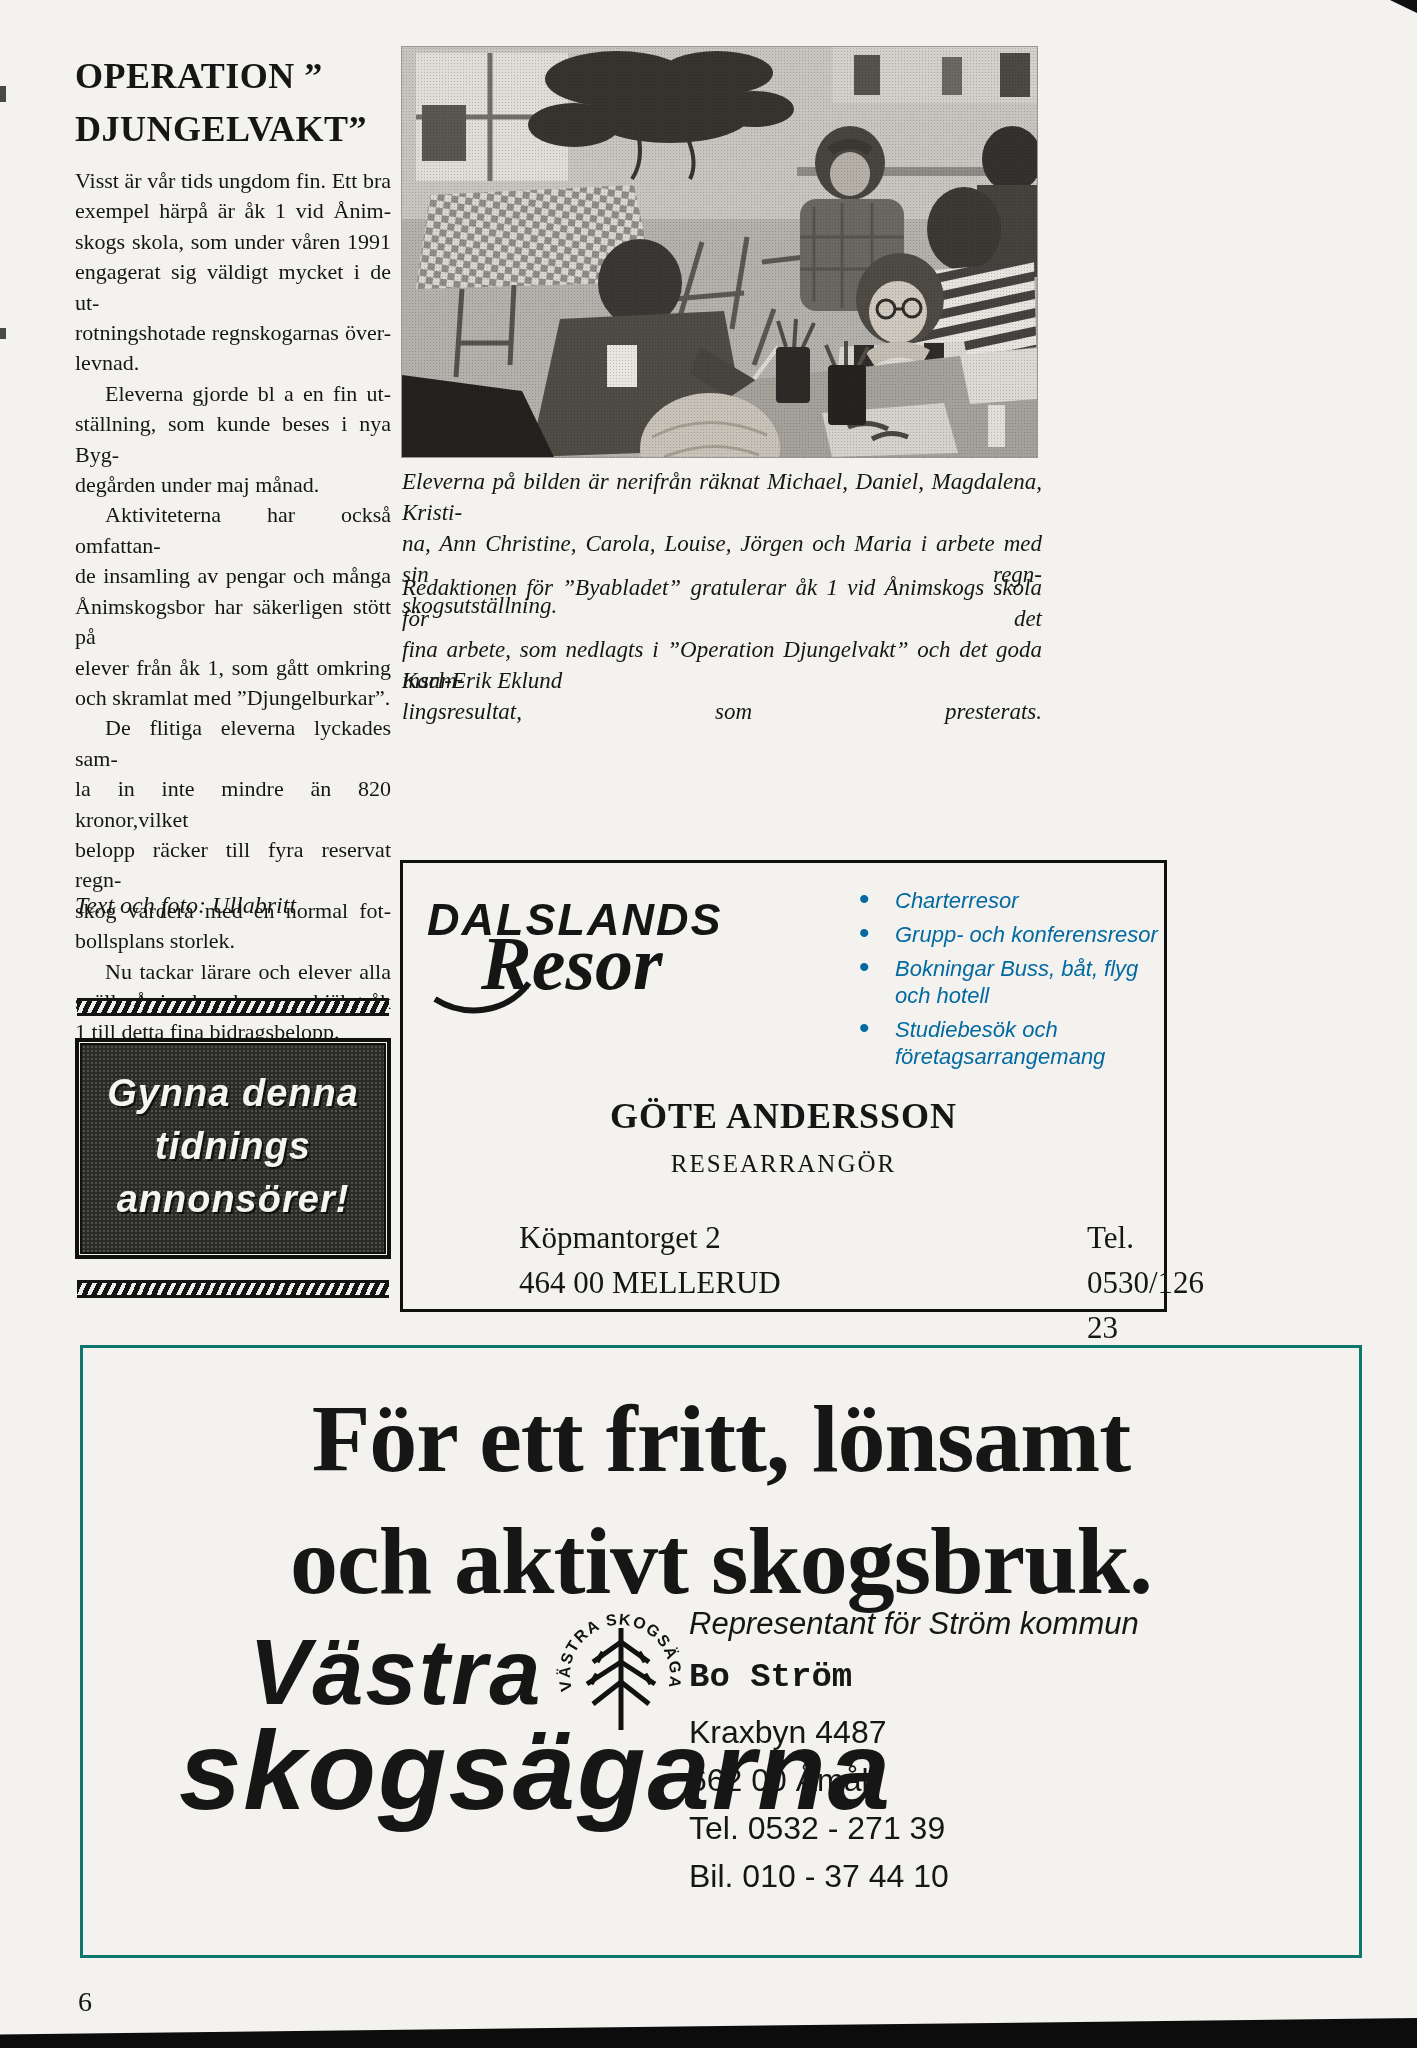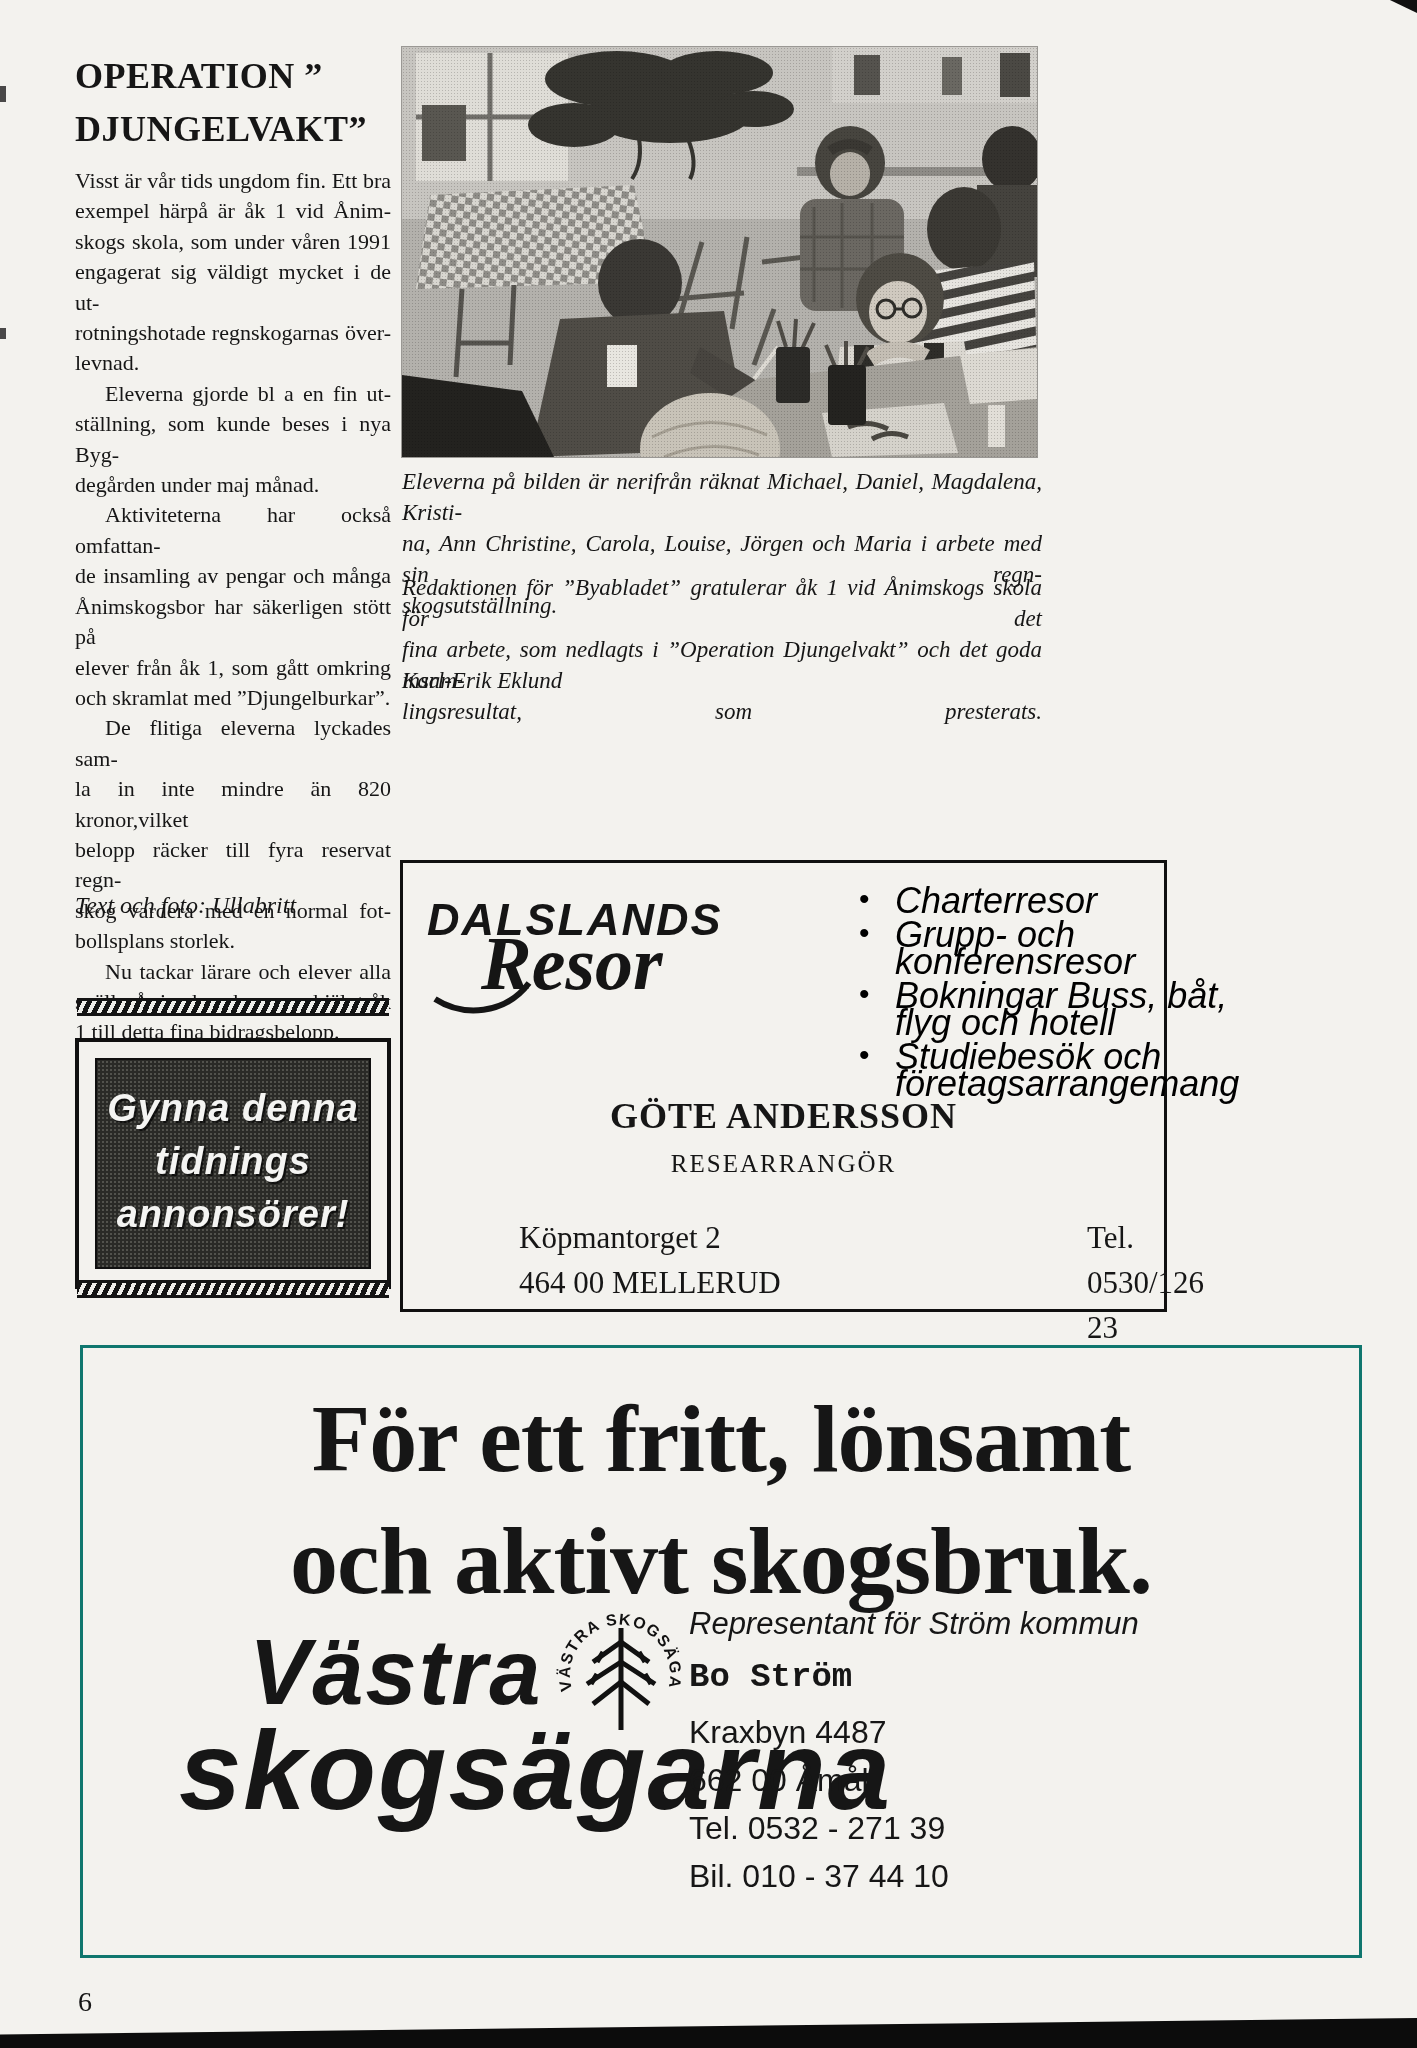--- a/index.html
+++ b/index.html
@@ -24,21 +24,21 @@
   .jline{text-align:justify;text-align-last:justify;white-space:normal;}
   .para .jline:last-child{text-align-last:left;}
   .para.ind .jline:first-child{text-indent:30px;}
   .byline{position:absolute;left:75px;top:892px;font-size:24px;font-style:italic;}
   .hatch{position:absolute;left:77px;width:312px;height:12px;
     border-top:3px solid #141414;border-bottom:3px solid #141414;
     background:repeating-linear-gradient(115deg,#141414 0 5px,#efeeea 5px 9px);}
   .hatch.h1{top:998px;}
   .hatch.h2{top:1280px;}
   .promo{position:absolute;left:75px;top:1038px;width:316px;box-sizing:border-box;
-    border:4px solid #101010;padding:16px;background:#f3f2ee;}
+    border:4px solid #101010;padding:1px;background:#f3f2ee;}
   .promo-inner{border:2px solid #101010;padding:22px 4px 26px;
     background-color:#2a2a27;
     background-image:radial-gradient(#52524d 1px,transparent 1.3px);
     background-size:4px 4px;}
   .promo-line{color:#f4f4f2;font-family:"Liberation Sans",sans-serif;
     font-weight:700;font-style:italic;font-size:38px;line-height:53px;
     text-align:center;text-shadow:2px 2px 0 rgba(0,0,0,.65);letter-spacing:1px;}
   
   .photo{position:absolute;left:402px;top:47px;width:635px;height:410px;
     outline:1px solid #9a9894;overflow:hidden;background:#b5b3ae;}
@@ -50,21 +50,21 @@
   .caption{position:absolute;left:402px;width:640px;
     font-size:23px;font-style:italic;line-height:31px;}
   .cap1{top:466px;}
   .cap2{top:572px;}
   .cap-sign{position:absolute;left:402px;top:668px;font-size:23px;font-style:italic;}
   
   .travel{position:absolute;left:400px;top:860px;width:767px;height:452px;
     box-sizing:border-box;border:3px solid #101010;background:#f3f2ee;}
   .travel-logo{position:absolute;left:22px;top:12px;}
   .bullets{position:absolute;left:452px;top:24px;
-    font-family:"Liberation Sans",sans-serif;font-style:italic;font-size:36px;color:#000000;}
+    font-family:"Liberation Sans",sans-serif;font-style:italic;font-size:22px;color:#0369a1;}
   .bullet-line{position:relative;padding-left:40px;margin-bottom:7px;line-height:27px;}
   .bullet-line::before{content:"\2022";position:absolute;left:4px;top:-2px;font-size:30px;font-style:normal;}
   .travel-name{position:absolute;left:0;right:0;top:232px;text-align:center;
     font-size:36px;font-weight:700;letter-spacing:1px;}
   .travel-role{position:absolute;left:0;right:0;top:287px;text-align:center;
     font-size:25px;letter-spacing:2px;}
   .travel-addr{position:absolute;left:116px;top:352px;font-size:31px;line-height:45px;}
   .travel-phone{position:absolute;left:684px;top:352px;font-size:31px;line-height:45px;}
   
   .forest{position:absolute;left:80px;top:1345px;width:1282px;height:613px;

